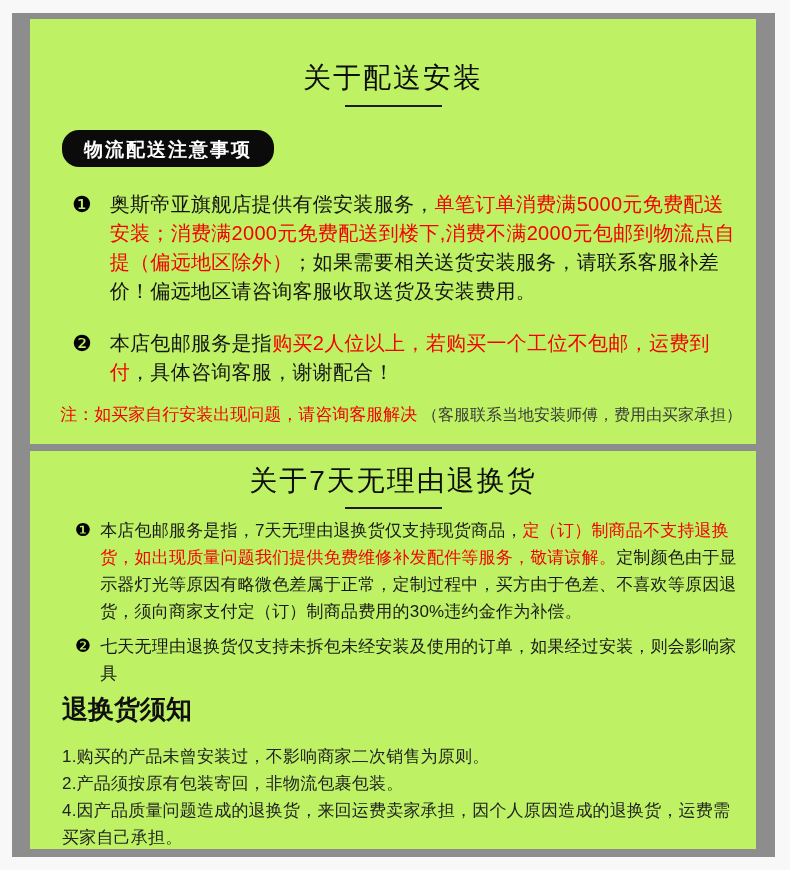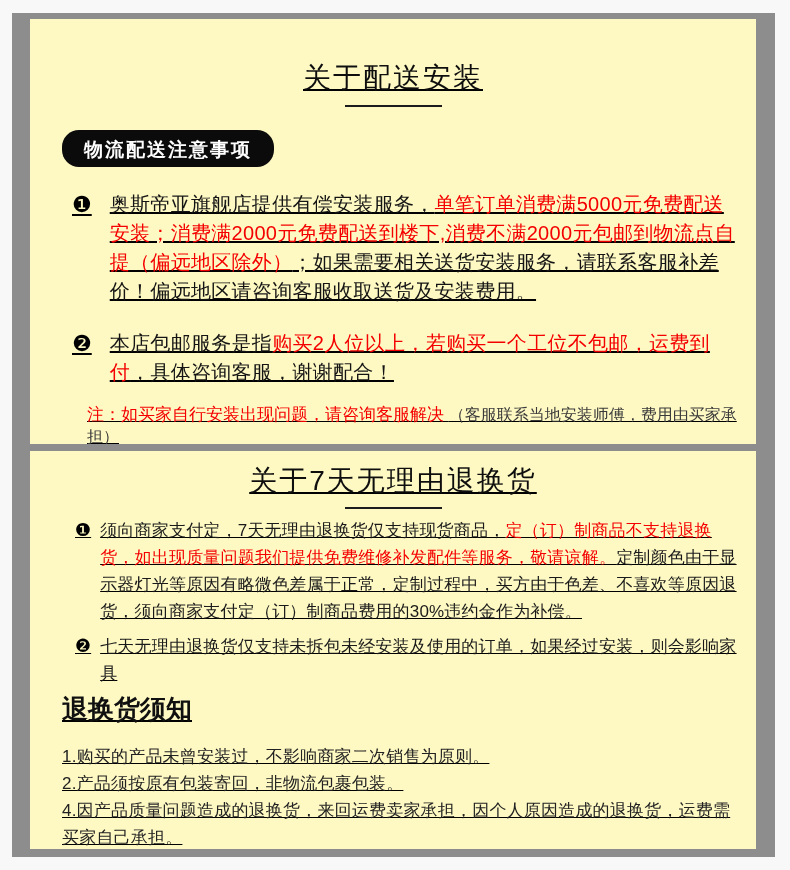--- a/index.html
+++ b/index.html
@@ -9,21 +9,21 @@
     font-family:"Liberation Sans","DejaVu Sans",sans-serif;
     -webkit-font-smoothing:antialiased;
   }
   .frame{
     position:absolute;left:12px;top:13px;
     width:726px;
     background:#ffffff;
     border-style:solid;border-color:#8d8d8d;
     border-width:6px 19px 8px 18px;
   }
-  .card{position:relative;overflow:hidden;background:#fef9c3;text-decoration:underline;}
+  .card{position:relative;overflow:hidden;background:#bef264;}
   .card-delivery{height:425px;border-bottom:7px solid #8d8d8d;}
   .card-returns{height:398px;}
 
   .card-title{
     margin:0;padding:0;text-align:center;
     font-size:28px;line-height:36px;font-weight:500;
     color:#0e0e0e;letter-spacing:2px;
   }
   .card-delivery .card-title{margin-top:41px;}
   .card-returns  .card-title{margin-top:12px;}
@@ -42,21 +42,21 @@
   .item{display:flex;align-items:flex-start;}
   .item-lg{margin:23px 14px 0 42px;}
   .item-lg + .item-lg{margin-top:23px;}
   .num{flex:none;color:#000;}
   .num-lg{font-size:22px;line-height:29px;margin-right:18px;}
   .text-lg{
     font-size:20px;line-height:29px;color:#141414;
     letter-spacing:0.3px;width:630px;
   }
 
-  .note{margin:17px 14px 0 57px;font-size:17px;line-height:22px;}
+  .note{margin:17px 14px 0 24px;font-size:17px;line-height:22px;text-align:right;}
   .note-black{color:#3a3a3a;font-size:16px;}
 
   .item-sm{margin:8px 12px 0 45px;}
   .num-sm{font-size:18px;line-height:27px;margin-right:9px;}
   .text-sm{
     font-size:17px;line-height:27px;color:#1a1a1a;
     letter-spacing:0.2px;width:643px;
   }
   .item-sm2{margin-top:8px;}
 
@@ -97,21 +97,21 @@
       <span class="note-black">（客服联系当地安装师傅，费用由买家承担）</span>
     </div>
   </section>
 
   <section class="card card-returns">
     <h1 class="card-title">关于7天无理由退换货</h1>
     <div class="title-underline"></div>
 
     <div class="item item-sm">
       <span class="num num-sm">❶</span>
-      <div class="text-sm"><span>须向商家支付定，7天无理由退换货仅支持现货商品，</span><span class="red">定（订）制商品不支持退换货，如出现质量问题我们提供免费维修补发配件等服务，敬请谅解。</span><span>定制颜色由于显示器灯光等原因有略微色差属于正常，定制过程中，买方由于色差、不喜欢等原因退货，须向商家支付定（订）制商品费用的30%违约金作为补偿。</span></div>
+      <div class="text-sm"><span>本店包邮服务是指，7天无理由退换货仅支持现货商品，</span><span class="red">定（订）制商品不支持退换货，如出现质量问题我们提供免费维修补发配件等服务，敬请谅解。</span><span>定制颜色由于显示器灯光等原因有略微色差属于正常，定制过程中，买方由于色差、不喜欢等原因退货，须向商家支付定（订）制商品费用的30%违约金作为补偿。</span></div>
     </div>
 
     <div class="item item-sm item-sm2">
       <span class="num num-sm">❷</span>
       <div class="text-sm"><span>七天无理由退换货仅支持未拆包未经安装及使用的订单，如果经过安装，则会影响家具</span></div>
     </div>
 
     <h2 class="notice-heading">退换货须知</h2>
 
     <div class="notice-list">

